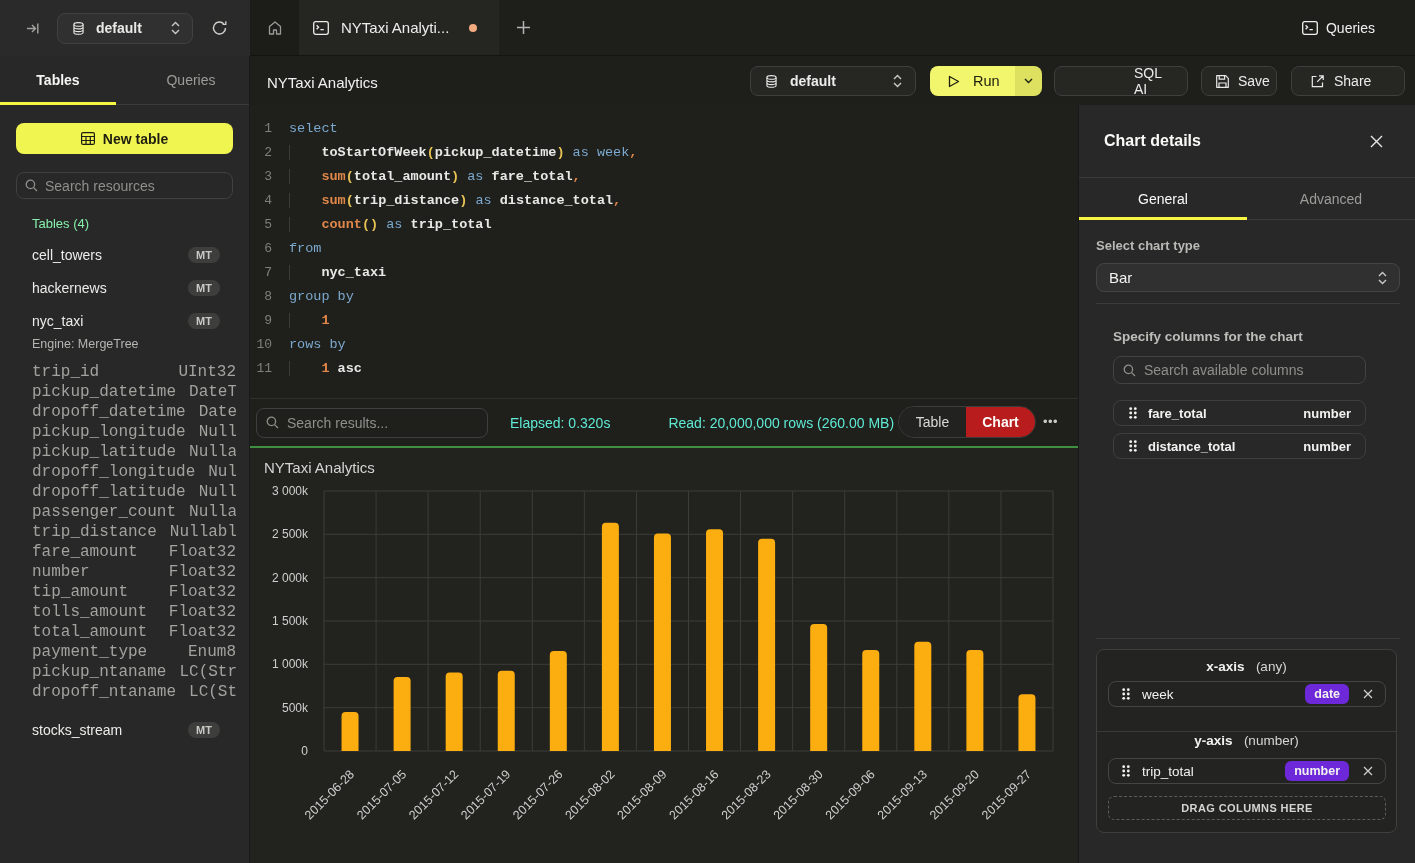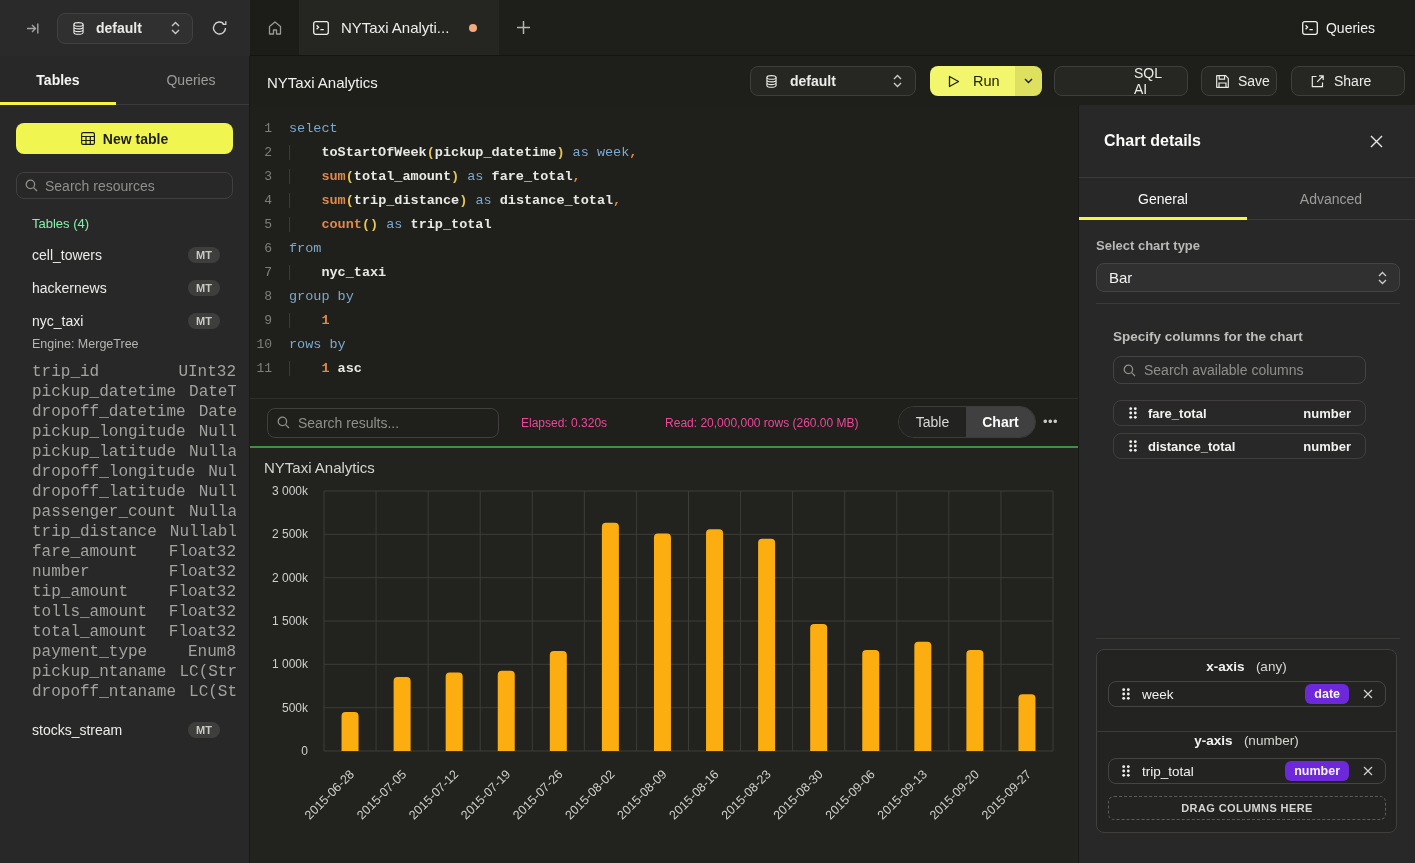--- a/index.html
+++ b/index.html
@@ -54,27 +54,27 @@
   .ecode { margin-left:17px; white-space:pre; color:#e8e8e6; }
   .kw { color:#7ca9cf; font-weight:400;}
   .fn { color:#e0874a; }
   .pa { color:#e9c455; }
   .nu { color:#e0874a; }
   .cm { color:#e0874a; }
   .guide { box-shadow: inset 1px 0 0 #3a3a38; }
   
   .rtoolbar { height:50px; flex:none; position:relative; border-top:1px solid #2e2e2c; display:flex; align-items:center;
       border-bottom:2px solid #3f9141; }
-  .rsearch { margin-left:17px; width:232px; height:30px; border:1px solid #403e3e; border-radius:8px;
+  .rsearch { margin-left:6px; width:232px; height:30px; border:1px solid #403e3e; border-radius:8px;
       display:flex; align-items:center; padding:0 9px; gap:8px; color:#8f8f8c; font-size:14px; }
-  .stat { color:#ec4899; font-size:12px; white-space:nowrap; }
+  .stat { color:#5eead4; font-size:14px; white-space:nowrap; }
   .seg { position:absolute; left:648px; top:7px; display:flex; height:32px; border:1px solid #3c3c3a; border-radius:16px; overflow:hidden; }
   .seg > div { display:flex; align-items:center; justify-content:center; font-size:14px; }
   .seg .s1 { width:67px; background:#222221; color:#d8d8d6; }
-  .seg .s2 { width:69px; background:#404040; color:#fbfbf9; font-weight:700; }
+  .seg .s2 { width:69px; background:#b91c1c; color:#fbfbf9; font-weight:700; }
   .dots { position:absolute; left:793px; top:15px; color:#c9c9c6; font-size:13px; letter-spacing:.5px; }
   
   .chart { flex:1; background:#22221e; position:relative; }
   .chart-title { position:absolute; left:14px; top:11px; color:#d4d4d2; font-size:15px; }
   
   .panel { width:337px; flex:none; background:#282828; border-left:1px solid #191917; display:flex; flex-direction:column; }
   .p-head { height:73px; flex:none; border-bottom:1px solid #3b3b39; display:flex; align-items:center; }
   .p-title { margin-left:25px; color:#fafaf8; font-size:16px; font-weight:700; }
   .p-x { margin-left:auto; margin-right:32px; color:#e8e8e6; font-size:16px; }
   .p-tabs { height:42px; flex:none; display:flex; border-bottom:1px solid #3b3b39; }

